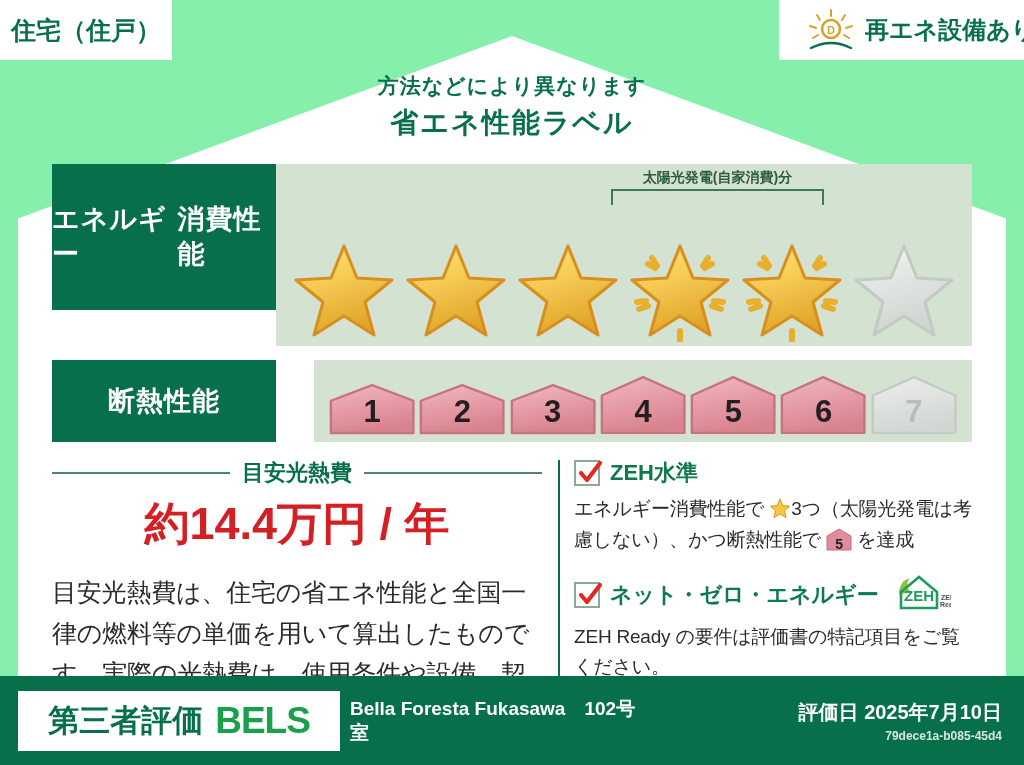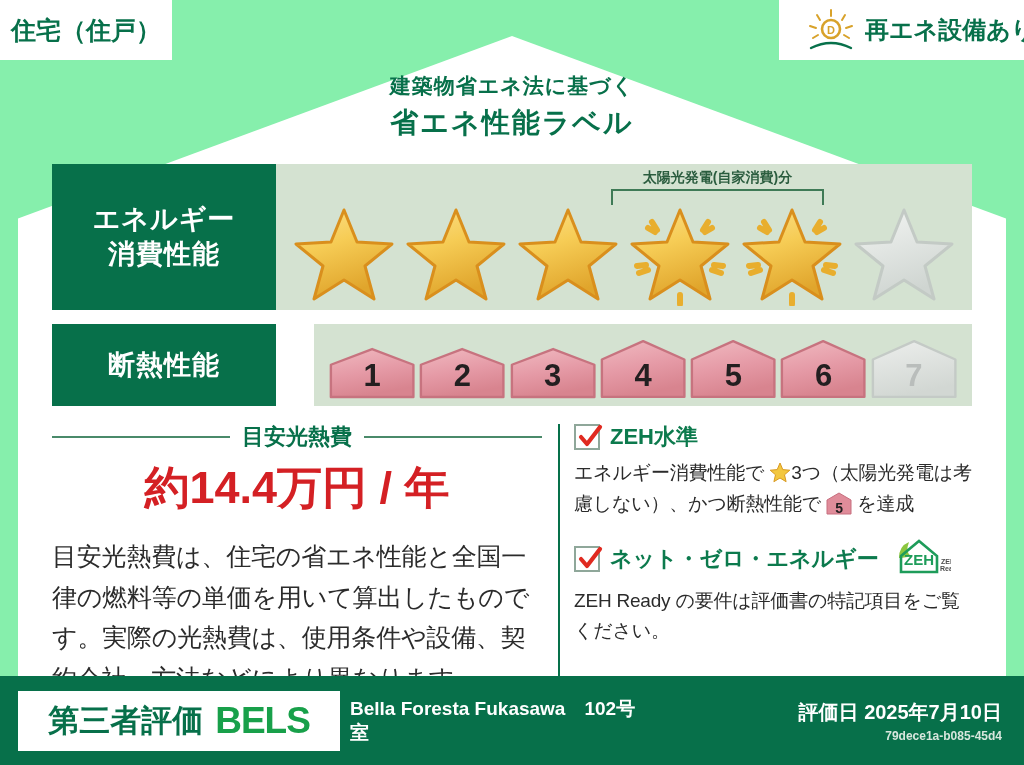--- a/index.html
+++ b/index.html
@@ -79,34 +79,34 @@
   }
 
   
   .perf-wrap { margin: 22px 22px 0 22px; }
   .perf-row { display: flex; align-items: stretch; }
   .perf-row + .perf-row { margin-top: 14px; gap: 38px; }
   .perf-label {
     flex: 0 0 224px;
     background: #07704a;
     color: #ffffff;
-    display: flex; flex-direction: column;
+    display: flex; flex-direction: row;
     align-items: center; justify-content: center;
     font-size: 27px; font-weight: bold;
     line-height: 1.28; letter-spacing: 1px;
   }
   .perf-value {
     flex: 1 1 auto;
     background: #d4e2d1;
     position: relative;
   }
 
   
   .energy-row .perf-label { height: 146px; }
-  .energy-row .perf-value { height: 146px; }
+  .energy-row .perf-value { height: 182px; }
 
   .solar-bracket {
     position: absolute;
     left: 335px; top: 5px;
     width: 213px;
   }
   .solar-bracket .bk-text {
     color: #2a5c3e; font-size: 14px; font-weight: bold;
     text-align: center; white-space: nowrap;
     margin-bottom: 2px;
@@ -259,21 +259,21 @@
         <text x="26" y="26" font-size="11" font-weight="bold" fill="#d8a22a" text-anchor="middle" font-family="Liberation Sans, sans-serif">D</text>
         <path d="M6 40 Q26 30 46 40" fill="none" stroke="#07704a" stroke-width="2.4" stroke-linecap="round"></path>
       </svg>
     </span>
     <span class="re-text">再エネ設備あり</span>
   </div>
 
   <div class="inner-card">
 
     <div class="heading">
-      <div class="sub">建築物省エネ法に基づく</div>
+      <div class="sub">方法などにより異なります</div>
       <div class="main">省エネ性能ラベル</div>
     </div>
 
     <div class="perf-wrap">
 
       <div class="perf-row energy-row">
         <div class="perf-label">
           <span>エネルギー</span>
           <span>消費性能</span>
         </div>

